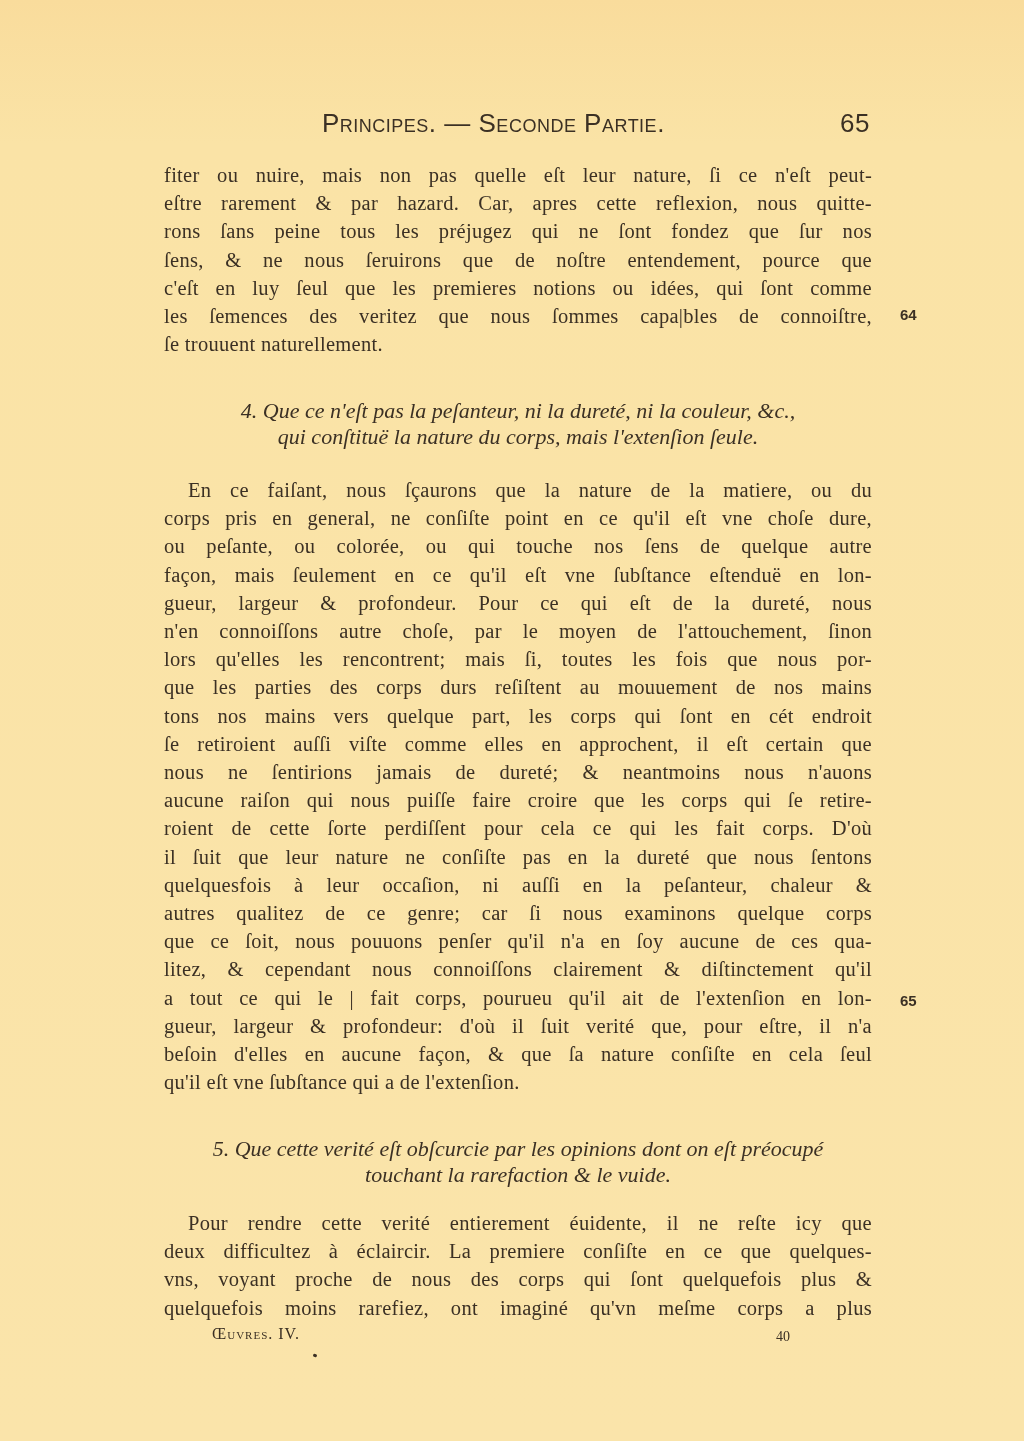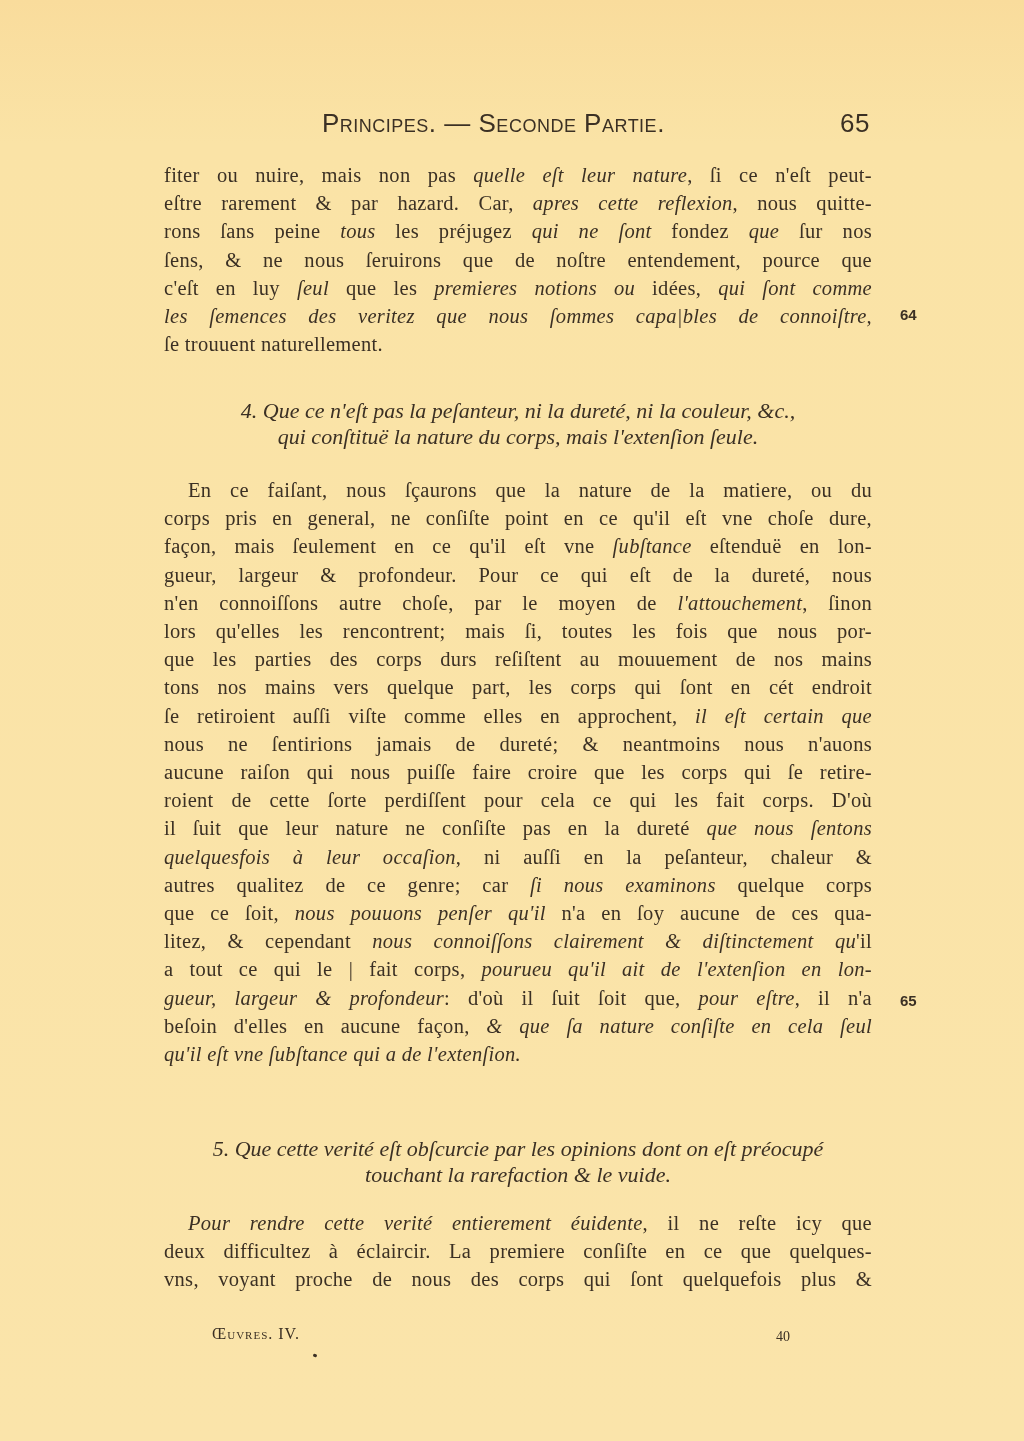--- a/index.html
+++ b/index.html
@@ -20,21 +20,21 @@
   .header .title { position: absolute; left: 0; top: 0; white-space: nowrap; }
   .header .pno { position: absolute; left: 518px; top: 0; font-variant: normal; }
   .body-text {
     position: absolute; left: 164px; width: 708px;
     font-size: 20.5px; line-height: 28.2px; letter-spacing: 0.3px;
     text-align: justify;
   }
   .line { display: block; white-space: nowrap; text-align-last: justify; text-align: justify; }
   .line.last { text-align-last: left; }
   .line.indent { padding-left: 24px; }
-  .it { font-style: italic; }
+  .it { }
   .margin-num {
     position: absolute; left: 900px;
     font-family: "Liberation Sans", sans-serif; font-weight: bold; font-size: 15px;
     color: #3b3024;
   }
   .heading {
     position: absolute; left: 164px; width: 708px;
     font-style: italic; font-size: 22px; line-height: 26px; text-align: center;
     color: #3b3024;
   }
@@ -68,50 +68,52 @@
   <div class="margin-num" style="top:306px;">64</div>
 
   <div class="heading" style="top:398px;">
     <div>4. Que ce n'eſt pas la peſanteur, ni la dureté, ni la couleur, &amp;c.,</div>
     <div>qui conſtituë la nature du corps, mais l'extenſion ſeule.</div>
   </div>
 
   <div class="body-text" id="p4" style="top:476px;">
       <span class="line indent"><span>En ce faiſant, nous ſçaurons que la nature de la matiere, ou du</span></span>
       <span class="line"><span>corps pris en general, ne conſiſte point en ce qu'il eſt vne choſe dure,</span></span>
+      <span class="line"><span>ou peſante, ou colorée, ou qui touche nos ſens de quelque autre</span></span>
       <span class="line"><span>façon, mais ſeulement en ce qu'il eſt vne </span><span class="it">ſubſtance</span><span> eſtenduë en lon-</span></span>
       <span class="line"><span>gueur, largeur &amp; profondeur. Pour ce qui eſt de la dureté, nous</span></span>
       <span class="line"><span>n'en connoiſſons autre choſe, par le moyen de </span><span class="it">l'attouchement</span><span>, ſinon</span></span>
       <span class="line"><span>lors qu'elles les rencontrent; mais ſi, toutes les fois que nous por-</span></span>
       <span class="line"><span>que les parties des corps durs reſiſtent au mouuement de nos mains</span></span>
       <span class="line"><span>tons nos mains vers quelque part, les corps qui ſont en cét endroit</span></span>
       <span class="line"><span>ſe retiroient auſſi viſte comme elles en approchent, </span><span class="it">il eſt certain que</span></span>
       <span class="line"><span>nous ne ſentirions jamais de dureté; &amp; neantmoins nous n'auons</span></span>
       <span class="line"><span>aucune raiſon qui nous puiſſe faire croire que les corps qui ſe retire-</span></span>
       <span class="line"><span>roient de cette ſorte perdiſſent pour cela ce qui les fait corps. D'où</span></span>
       <span class="line"><span>il ſuit que leur nature ne conſiſte pas en la dureté </span><span class="it">que nous ſentons</span></span>
       <span class="line"><span class="it">quelquesfois à leur occaſion</span><span>, ni auſſi en la peſanteur, chaleur &amp;</span></span>
       <span class="line"><span>autres qualitez de ce genre; car </span><span class="it">ſi nous examinons</span><span> quelque corps</span></span>
       <span class="line"><span>que ce ſoit, </span><span class="it">nous pouuons penſer qu'il</span><span> n'a en ſoy aucune de ces qua-</span></span>
       <span class="line"><span>litez, &amp; cependant </span><span class="it">nous connoiſſons clairement &amp; diſtinctement qu</span><span>'il</span></span>
       <span class="line"><span>a tout ce qui le | fait corps, </span><span class="it">pourueu qu'il ait de l'extenſion en lon-</span></span>
-      <span class="line"><span class="it">gueur, largeur &amp; profondeur</span><span>: d'où il ſuit ſoit que, </span><span class="it">pour eſtre</span><span>, il n'a</span></span>
+      <span class="line"><span class="it">gueur, largeur &amp; profondeur</span><span>: d'où il ſuit verité que, </span><span class="it">pour eſtre</span><span>, il n'a</span></span>
       <span class="line"><span>beſoin d'elles en aucune façon, </span><span class="it">&amp; que ſa nature conſiſte en cela ſeul</span></span>
       <span class="line last"><span class="it">qu'il eſt vne ſubſtance qui a de l'extenſion.</span></span>
     </div>
 
   <div class="margin-num" style="top:992px;">65</div>
 
   <div class="heading" style="top:1136px;">
     <div>5. Que cette verité eſt obſcurcie par les opinions dont on eſt préocupé</div>
     <div>touchant la rarefaction &amp; le vuide.</div>
   </div>
 
   <div class="body-text" id="p5" style="top:1209px;">
       <span class="line indent"><span class="it">Pour rendre cette verité entierement éuidente</span><span>, il ne reſte icy que</span></span>
       <span class="line"><span>deux difficultez à éclaircir. La premiere conſiſte en ce que quelques-</span></span>
       <span class="line"><span>vns, voyant proche de nous des corps qui ſont quelquefois plus &amp;</span></span>
+      <span class="line"><span>quelquefois moins rarefiez, ont imaginé qu'vn meſme corps a plus</span></span>
     </div>
 
   <div class="footer-left">Œuvres. IV.</div>
   <div class="footer-right">40</div>
   <div class="speck"></div>
 </div>
 
 </body></html>

